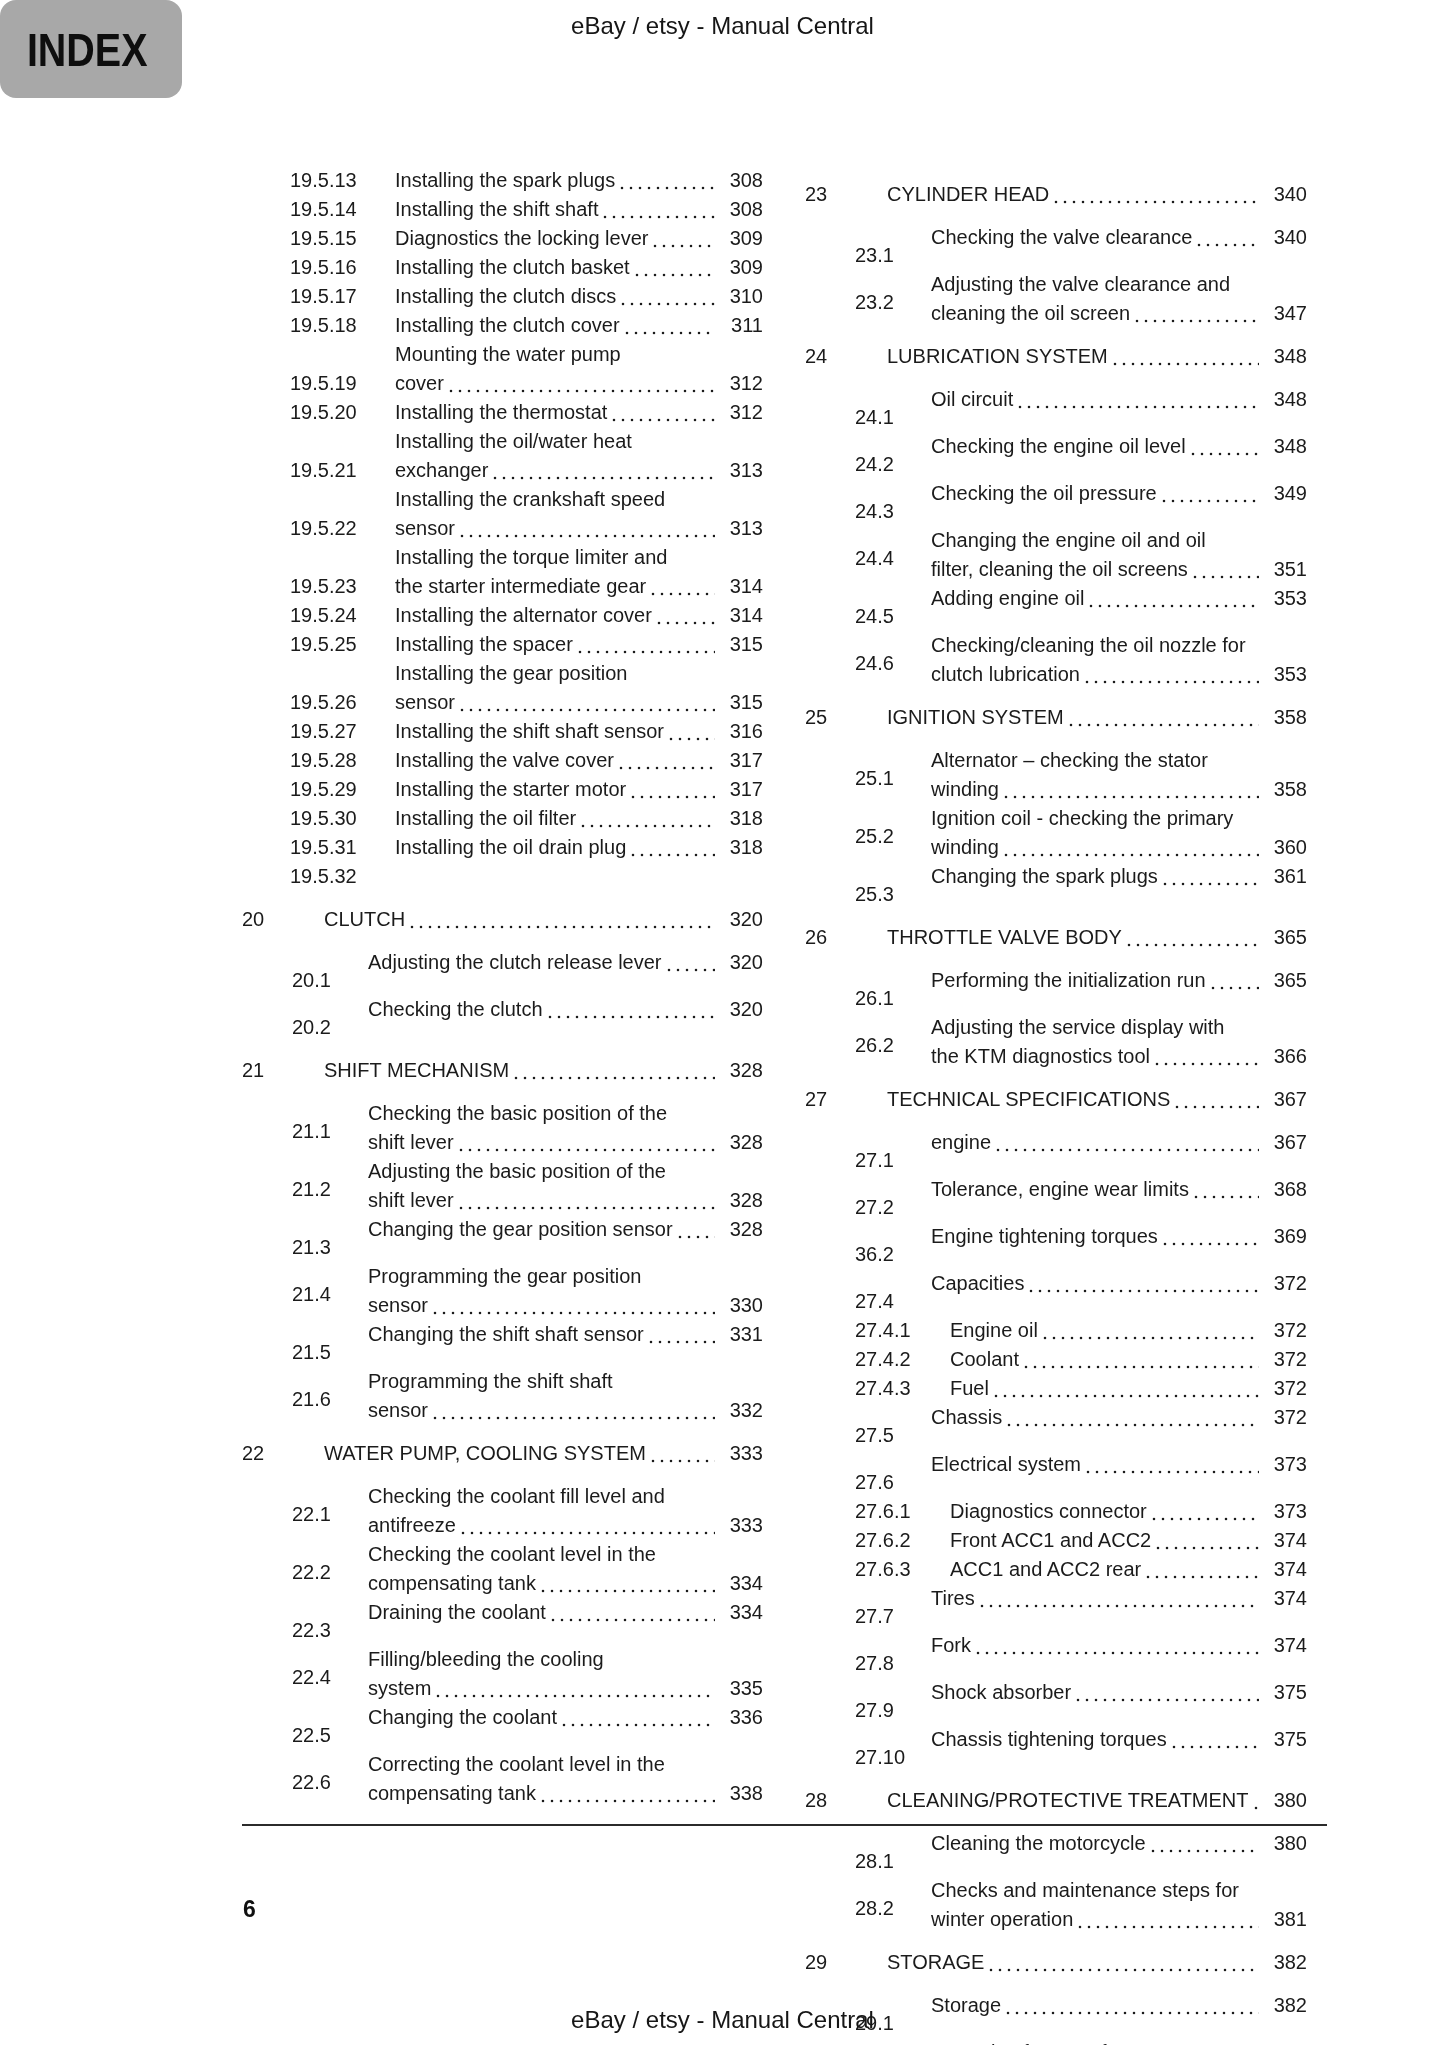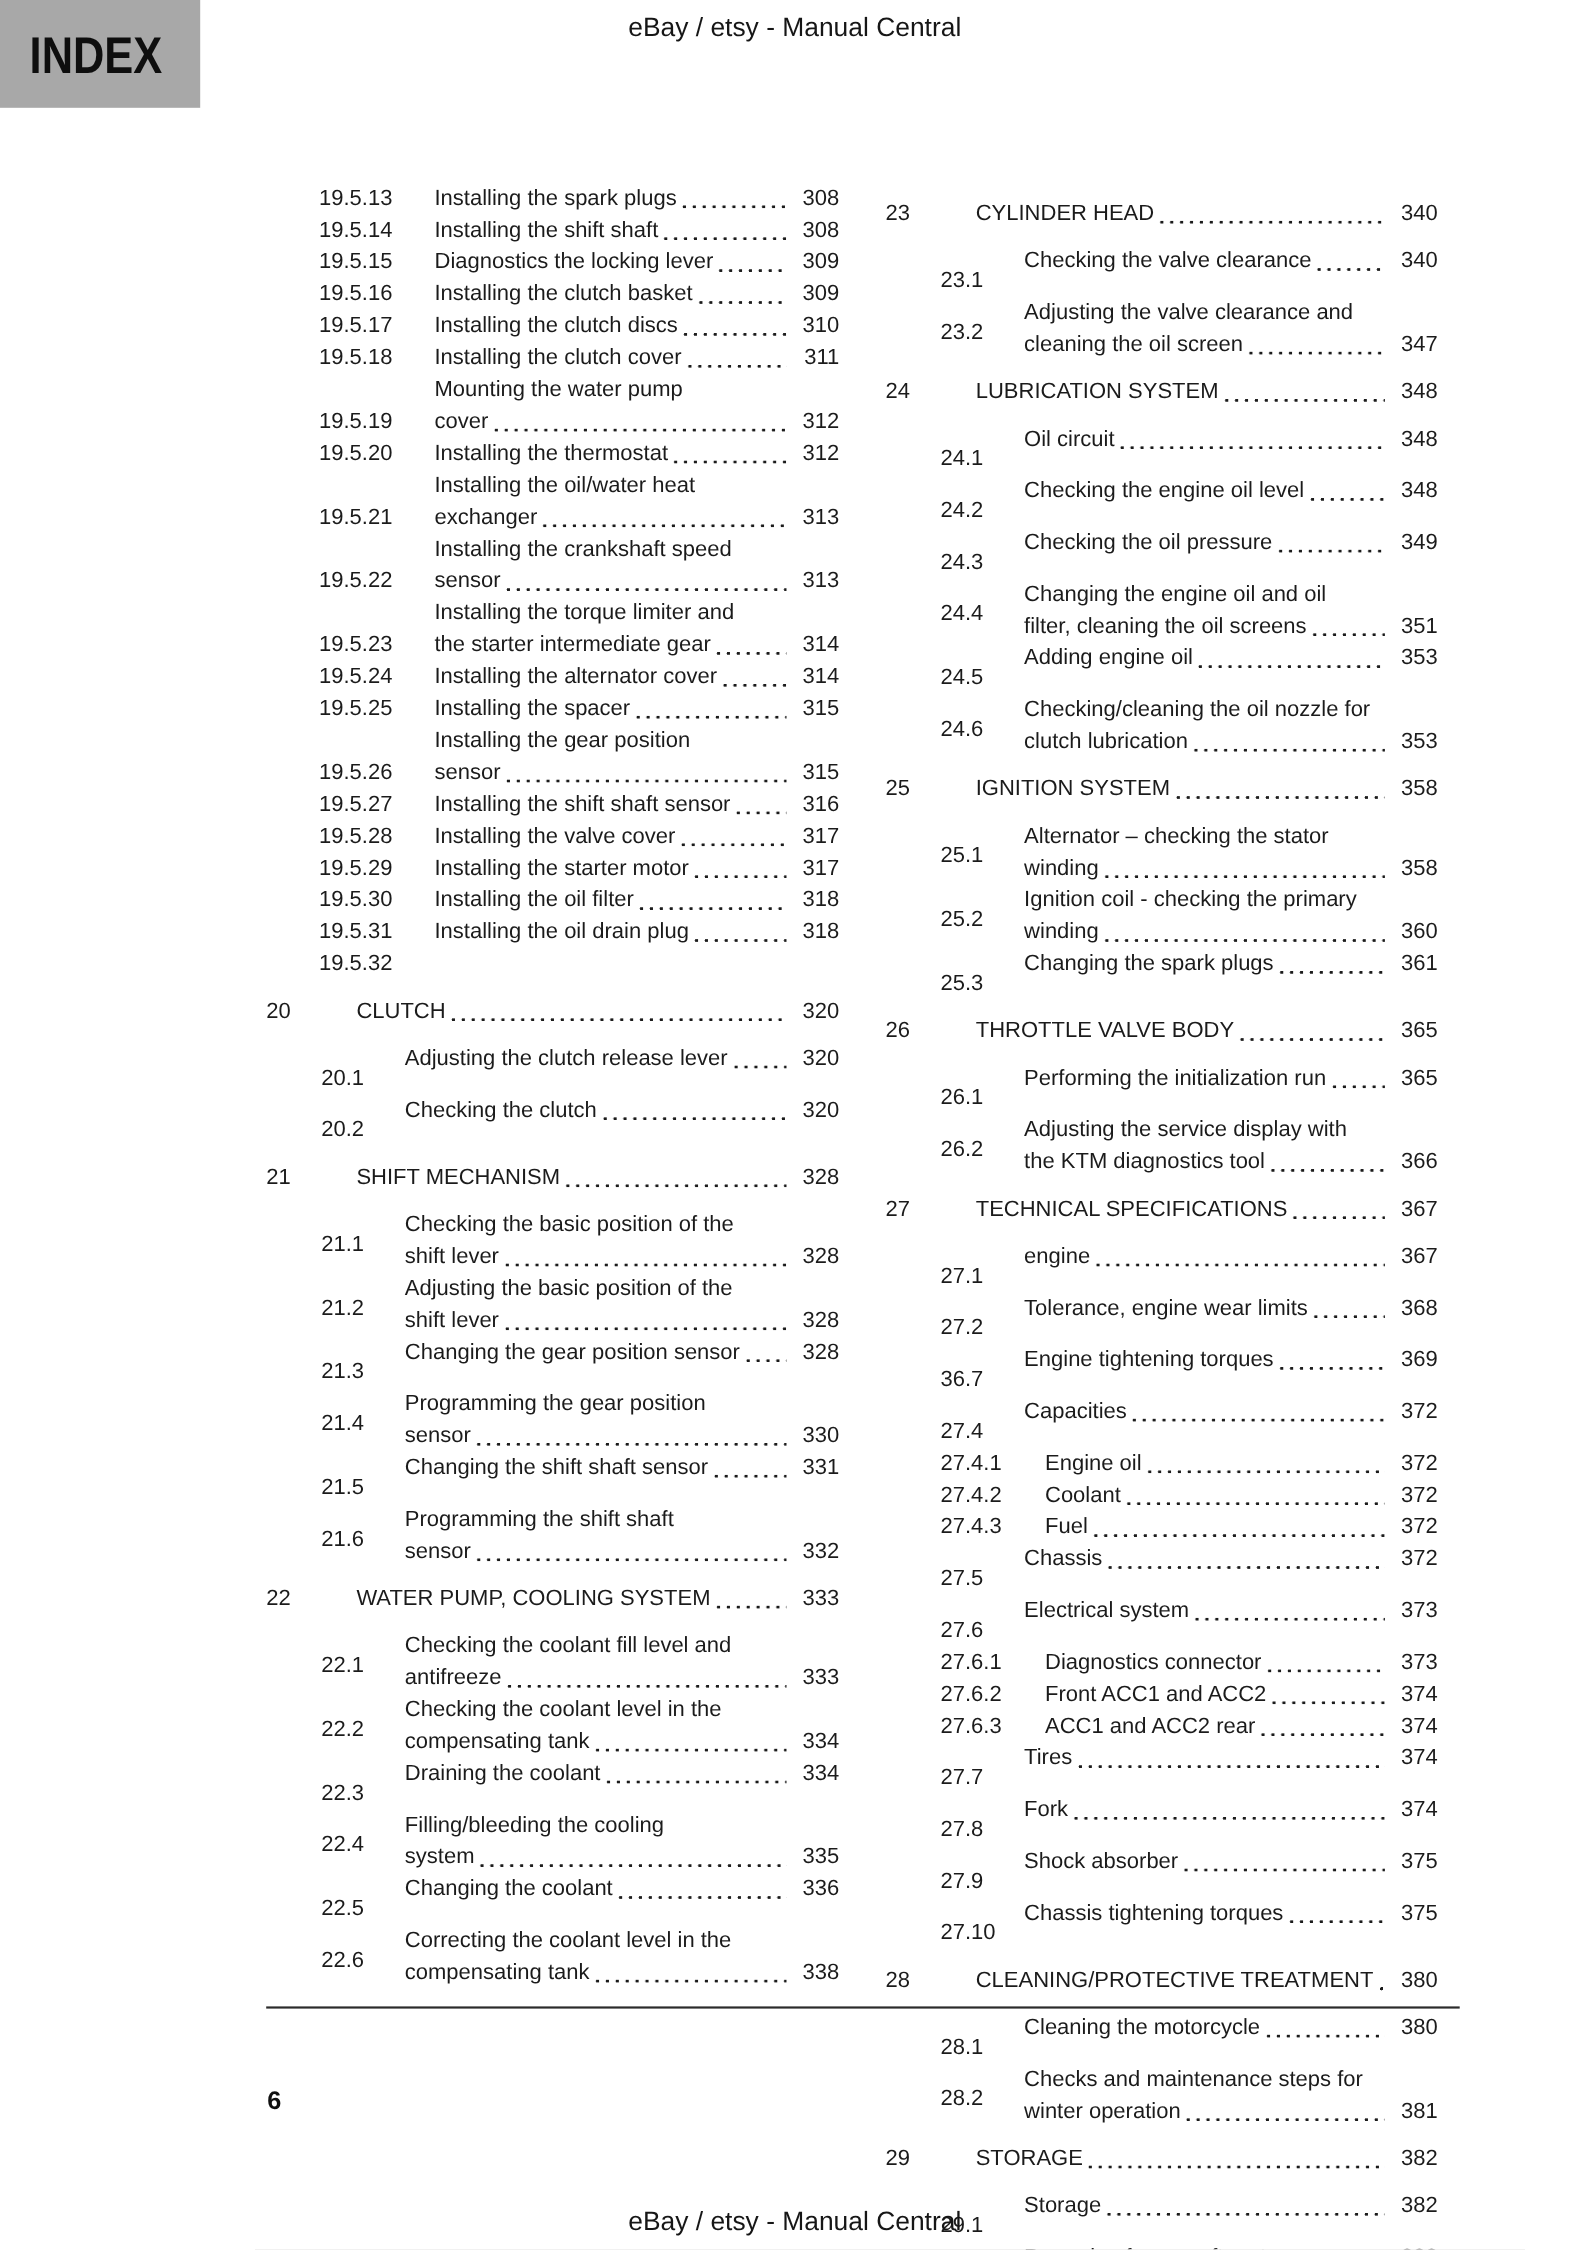--- a/index.html
+++ b/index.html
@@ -3,21 +3,21 @@
 <meta charset="utf-8">
 <style>
   html,body { margin:0; padding:0; background:#e8e8e8; }
   .page {
     position:relative; width:1445px; height:2045px; margin:0 auto;
     background:#ffffff; overflow:hidden;
     font-family:"Liberation Sans", sans-serif; color:#1b1b1b;
   }
   .index-tab {
     position:absolute; left:0; top:0; width:182px; height:98px;
-    background:#a8a8a8; display:flex; align-items:center;
+    background:#a8a8a8; display:flex; align-items:center;border-radius:16px;
   }
   .index-label {
     padding-left:32px; font-size:47px; font-weight:700; color:#0e0e0e;
     transform:scaleX(0.84); transform-origin:left center; white-space:nowrap;
   }
   .header-title {
     position:absolute; top:12px; left:0; width:100%;
     text-align:center; font-size:24px; color:#161616;
   }
   .toc-columns {
@@ -649,21 +649,21 @@
           <span class="num">27.2</span>
           <div class="body">
             <div class="tline last">
               <span class="txt">Tolerance, engine wear limits</span>
               <span class="dots"></span>
               <span class="pg">368</span>
             </div>
           </div>
         </div>
         <div class="entry sub">
-          <span class="num">36.7</span>
+          <span class="num">36.2</span>
           <div class="body">
             <div class="tline last">
               <span class="txt">Engine tightening torques</span>
               <span class="dots"></span>
               <span class="pg">369</span>
             </div>
           </div>
         </div>
         <div class="entry sub">
           <span class="num">27.4</span>

